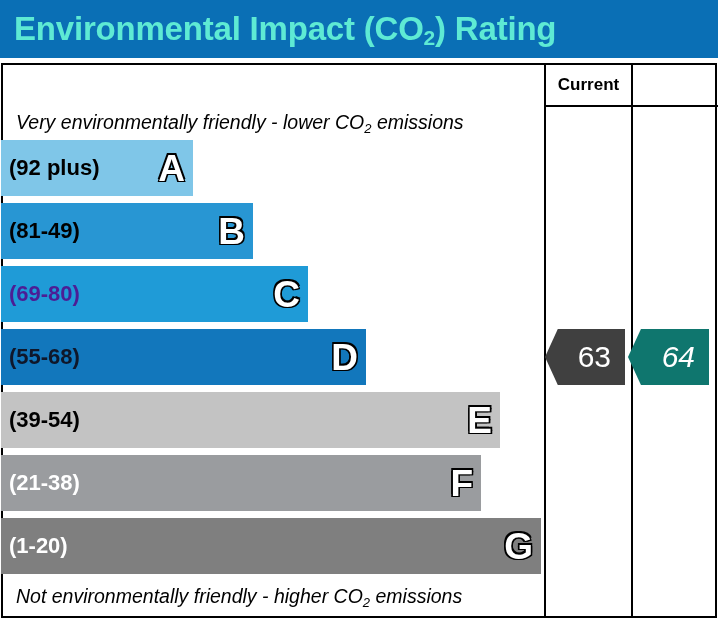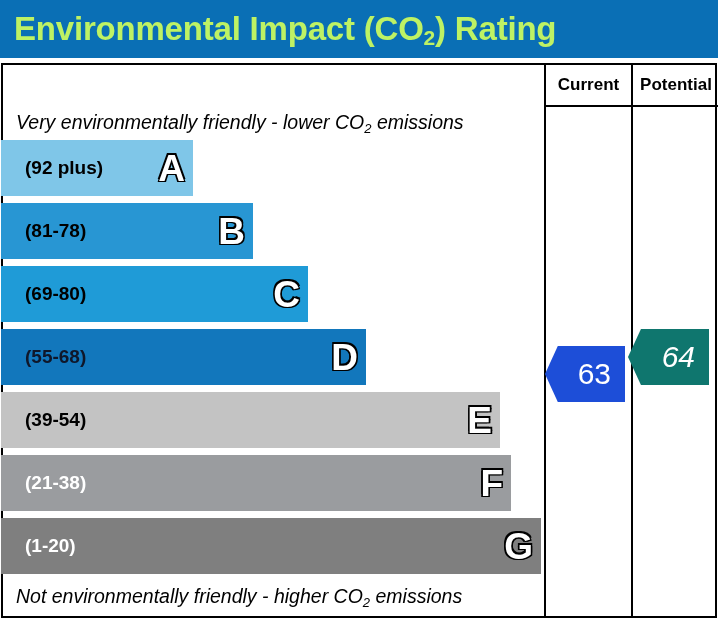--- a/index.html
+++ b/index.html
@@ -29,21 +29,21 @@
     width: 718px;
     height: 58px;
     background: #0A6FB5;
     box-sizing: border-box;
   }
   .title-text {
     position: absolute;
     left: 14px;
     top: 50%;
     transform: translateY(-50%);
-    color: #bef264;
+    color: #5eead4;
     font-size: 33px;
     font-weight: bold;
     letter-spacing: -0.2px;
     white-space: nowrap;
   }
   .title-text sub {
     font-size: 21px;
     vertical-align: baseline;
     position: relative;
     top: 5px;
@@ -115,24 +115,24 @@
   .caption.bottom { top: 585px; }
 
   
   .band {
     position: absolute;
     left: 1px;
     height: 56px;
   }
   .band-range {
     position: absolute;
-    left: 24px;
+    left: 8px;
     top: 50%;
     transform: translateY(-50%);
-    font-size: 19px;
+    font-size: 22px;
     font-weight: bold;
     white-space: nowrap;
   }
   .band-letter {
     position: absolute;
     right: 8px;
     top: 50%;
     transform: translateY(-50%);
     font-size: 37px;
     font-weight: bold;
@@ -155,22 +155,21 @@
     box-sizing: border-box;
     padding-right: 14px;
     color: #ffffff;
     font-size: 30px;
     font-weight: normal;
     clip-path: polygon(16% 0%, 100% 0%, 100% 100%, 16% 100%, 0% 50%);
   }
   .rating-arrow.current {
     left: 545px;
     width: 80px;
-    background: #1d4ed8;
-    margin-top: 17px;
+    background: #404040;
   }
   .rating-arrow.potential {
     left: 628px;
     width: 81px;
     background: #0f766e;
     font-style: italic;
   }
 </style>
 </head>
 <body>
@@ -180,47 +179,46 @@
   <div class="title-bar">
     <div class="title-text"><span>Environmental Impact (CO</span><sub>2</sub><span>) Rating</span></div>
   </div>
 
   <div class="table-frame">
     <div class="col-sep current-sep"></div>
     <div class="col-sep potential-sep"></div>
     <div class="header-sep"></div>
 
     <div class="col-header current">Current</div>
-    <div class="col-header potential">Potential</div>
   </div>
 
   <div class="caption top"><span>Very environmentally friendly - lower CO</span><sub>2</sub><span> emissions</span></div>
 
   <div id="bands-layer">
       <div class="band" style="top: 140px; width: 192px; height: 56px; background: rgb(127, 198, 232);">
         <span class="band-range" style="color: rgb(0, 0, 0);">(92 plus)</span>
         <span class="band-letter">A</span>
       </div>
       <div class="band" style="top: 203px; width: 252px; height: 56px; background: rgb(40, 150, 211);">
-        <span class="band-range" style="color: rgb(0, 0, 0);">(81-78)</span>
+        <span class="band-range" style="color: rgb(0, 0, 0);">(81-49)</span>
         <span class="band-letter">B</span>
       </div>
       <div class="band" style="top: 266px; width: 307px; height: 56px; background: rgb(31, 155, 215);">
-        <span class="band-range" style="color: #000000;">(69-80)</span>
+        <span class="band-range" style="color: #4c1d95;">(69-80)</span>
         <span class="band-letter">C</span>
       </div>
       <div class="band" style="top: 329px; width: 365px; height: 56px; background: rgb(18, 119, 188);">
         <span class="band-range" style="color: #0f172a;">(55-68)</span>
         <span class="band-letter">D</span>
       </div>
       <div class="band" style="top: 392px; width: 499px; height: 56px; background: rgb(195, 195, 195);">
         <span class="band-range" style="color: rgb(0, 0, 0);">(39-54)</span>
         <span class="band-letter">E</span>
       </div>
-      <div class="band" style="top: 455px; width: 480px; height: 56px; background: rgb(154, 156, 159); padding-left: 30px;">
+      <div class="band" style="top: 455px; width: 480px; height: 56px; background: rgb(154, 156, 159);">
         <span class="band-range" style="color: rgb(255, 255, 255);">(21-38)</span>
         <span class="band-letter">F</span>
       </div>
       <div class="band" style="top: 518px; width: 540px; height: 56px; background: rgb(127, 127, 127);">
         <span class="band-range" style="color: rgb(255, 255, 255);">(1-20)</span>
         <span class="band-letter">G</span>
       </div>
     </div>
 
   <div class="rating-arrow current" style="top: 329px;">

